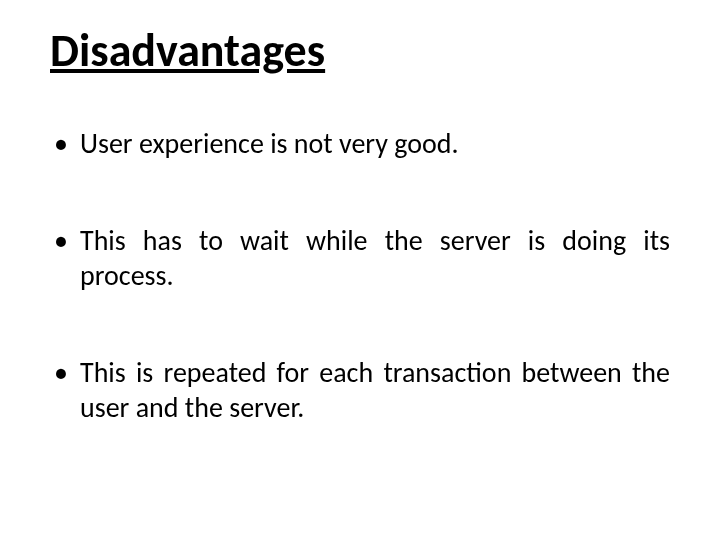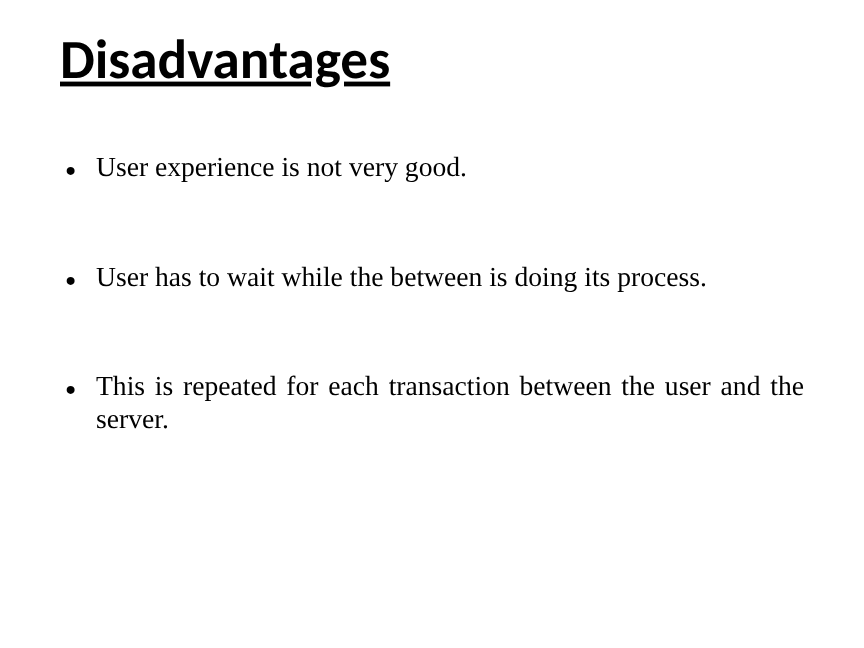--- a/index.html
+++ b/index.html
@@ -20,39 +20,38 @@
       font-weight: bold;
       text-decoration: underline;
       margin-bottom: 48px;
     }
     .bullet-list {
       list-style: none;
     }
     .bullet-item {
       position: relative;
       padding-left: 30px;
-      font-size: 23px;
+      font-size: 28px;
       line-height: 1.25;
       margin-bottom: 62px;
       text-align: justify;
-      font-family: Liberation Serif, serif;
     }
     .bullet-item:last-child {
       margin-bottom: 0;
     }
     .bullet-item::before {
       content: "•";
       position: absolute;
       left: 4px;
       top: 0;
       font-size: 28px;
     }
   </style>
 </head>
 <body>
 
 <h1 class="title">Disadvantages</h1>
 
 <ul class="bullet-list">
   <li class="bullet-item">User experience is not very good.</li>
-  <li class="bullet-item">User has to wait while the between is doing its process.</li>
+  <li class="bullet-item">This has to wait while the server is doing its process.</li>
   <li class="bullet-item">This is repeated for each transaction between the user and the server.</li>
 </ul>
 
 </body></html>

